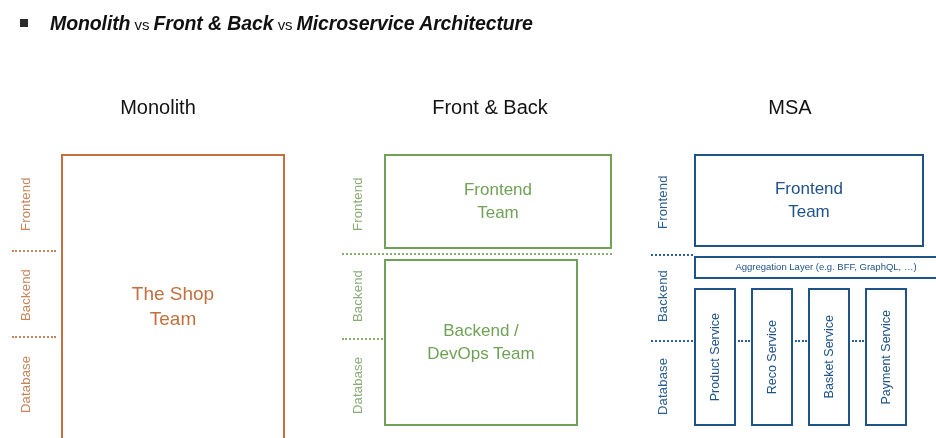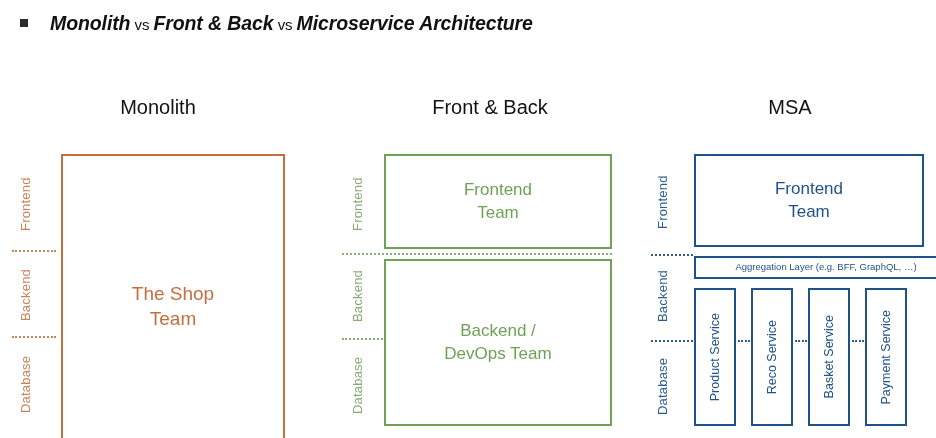--- a/index.html
+++ b/index.html
@@ -138,21 +138,21 @@
     border: 2px solid #6fa256;
     left: 44px;
     top: 0;
     width: 228px;
     height: 95px;
   }
   #fb-backend {
     border: 2px solid #6fa256;
     left: 44px;
     top: 105px;
-    width: 228px;
+    width: 194px;
     height: 167px;
   }
   #col-frontback .box-label { color: #6fa256; }
 
   
   #col-msa { left: 645px; width: 290px; }
   #col-msa .axis-label { color: #2b5f95; }
   #col-msa .dotline { border-top-color: #2b5f95; }
   #msa-frontend {
     border: 2px solid #1f5287;

